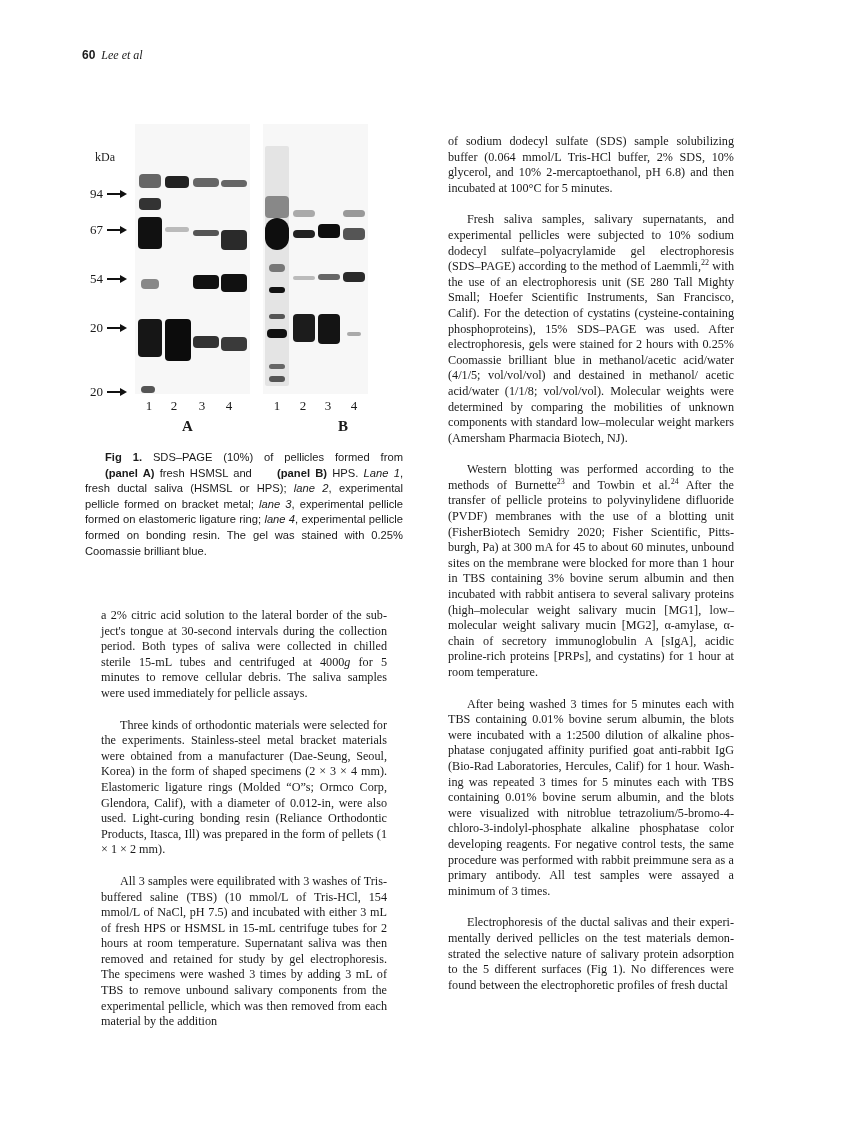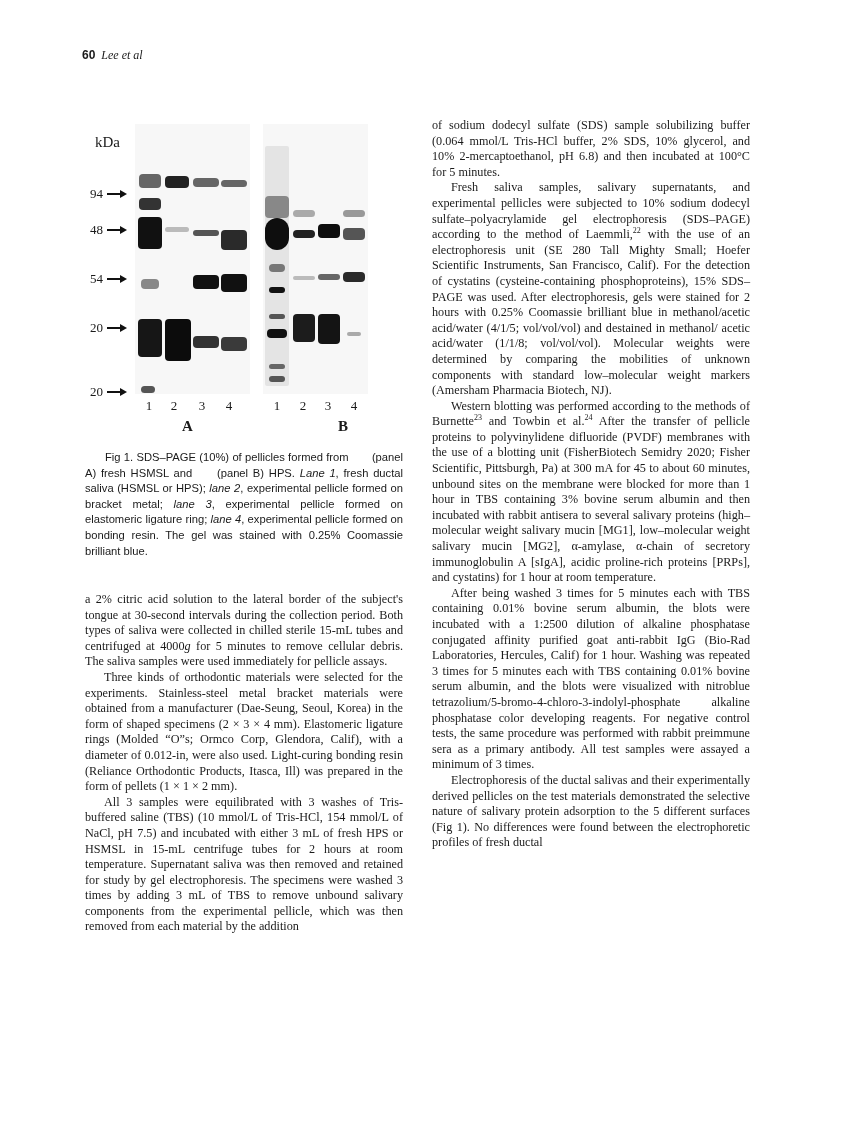--- a/index.html
+++ b/index.html
@@ -8,39 +8,39 @@
 
   .running-head { position: absolute; top: 48px; left: 82px; right: 110px; height: 40px; }
   .rh-left { position: absolute; left: 0; top: 0; font-size: 12px; text-align: right; }
   .rh-page { font-family: "Liberation Sans", sans-serif; font-weight: bold; font-size: 12px; }
   .rh-authors { font-style: italic; font-size: 12px; margin-left: 3px; }
   .rh-right { position: absolute; right: 0; top: 0; text-align: right; font-style: italic; font-size: 10.6px; line-height: 14px; }
 
   .col { position: absolute; width: 318px; font-size: 12.2px; line-height: 15.6px; text-align: justify; hyphens: manual; }
   .col-left { left: 85px; }
   .col-right { left: 432px; top: 118px; }
-  .col p { margin: 0; }
+  .col p { margin: 16px; }
   .col p.indent { text-indent: 19px; }
 
   
   .figure { position: absolute; left: 85px; top: 118px; width: 318px; height: 320px; }
   .gel-panel { position: absolute; background: #f7f7f7; }
   .gel-a { left: 50px; top: 6px; width: 115px; height: 270px; }
   .gel-b { left: 178px; top: 6px; width: 105px; height: 270px; }
   .band { position: absolute; border-radius: 4px; background: #111; }
-  .kda-label { position: absolute; left: 10px; top: 16px; font-size: 15px; }
+  .kda-label { position: absolute; left: 10px; top: 32px; font-size: 12px; }
   .marker { position: absolute; left: 0; width: 50px; height: 14px; font-size: 13px; }
   .marker .mw { position: absolute; left: 5px; top: -2px; }
   .marker .arrow { position: absolute; left: 22px; top: 5px; width: 14px; height: 2px; background: #111; }
   .marker .arrow::after { content: ""; position: absolute; right: -6px; top: -3px; border-left: 7px solid #111; border-top: 4px solid transparent; border-bottom: 4px solid transparent; }
   .lane-num { position: absolute; top: 280px; font-size: 13px; width: 14px; text-align: center; }
   .panel-letter { position: absolute; top: 300px; font-size: 15px; font-weight: bold; }
 
   .caption { position: absolute; left: 85px; top: 450px; width: 318px; font-family: "Liberation Sans", sans-serif; font-size: 11.2px; line-height: 15.6px; text-align: justify; }
-  .caption b { font-weight: normal; padding-left: 20px; }
+  .caption b { font-weight: bold; padding-left: 20px; }
   .caption i { font-style: italic; }
 
   .section-heading { font-family: "Liberation Sans", sans-serif; font-weight: bold; font-size: 12px; margin: 11px 0 5px 0; }
   sup { font-size: 8px; line-height: 0; vertical-align: super; }
 </style>
 </head>
 <body>
 
 <header class="running-head">
   <div class="rh-left">
@@ -50,21 +50,21 @@
 </header>
 
 <figure class="figure">
   <div class="kda-label">kDa</div>
 
   <div class="marker" style="top:70px">
     <span class="mw">94</span>
       <span class="arrow"></span>
   </div>
   <div class="marker" style="top:106px">
-    <span class="mw">48</span>
+    <span class="mw">67</span>
       <span class="arrow"></span>
   </div>
   <div class="marker" style="top:155px">
     <span class="mw">54</span>
       <span class="arrow"></span>
   </div>
   <div class="marker" style="top:204px">
     <span class="mw">20</span>
       <span class="arrow"></span>
   </div>

